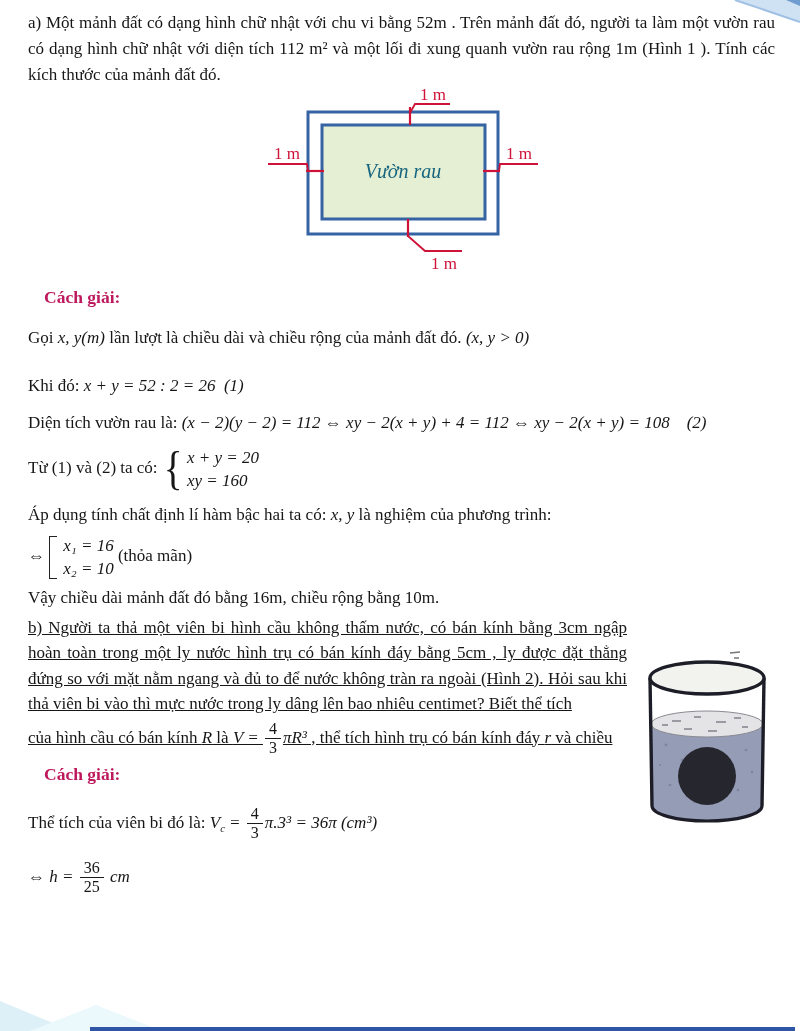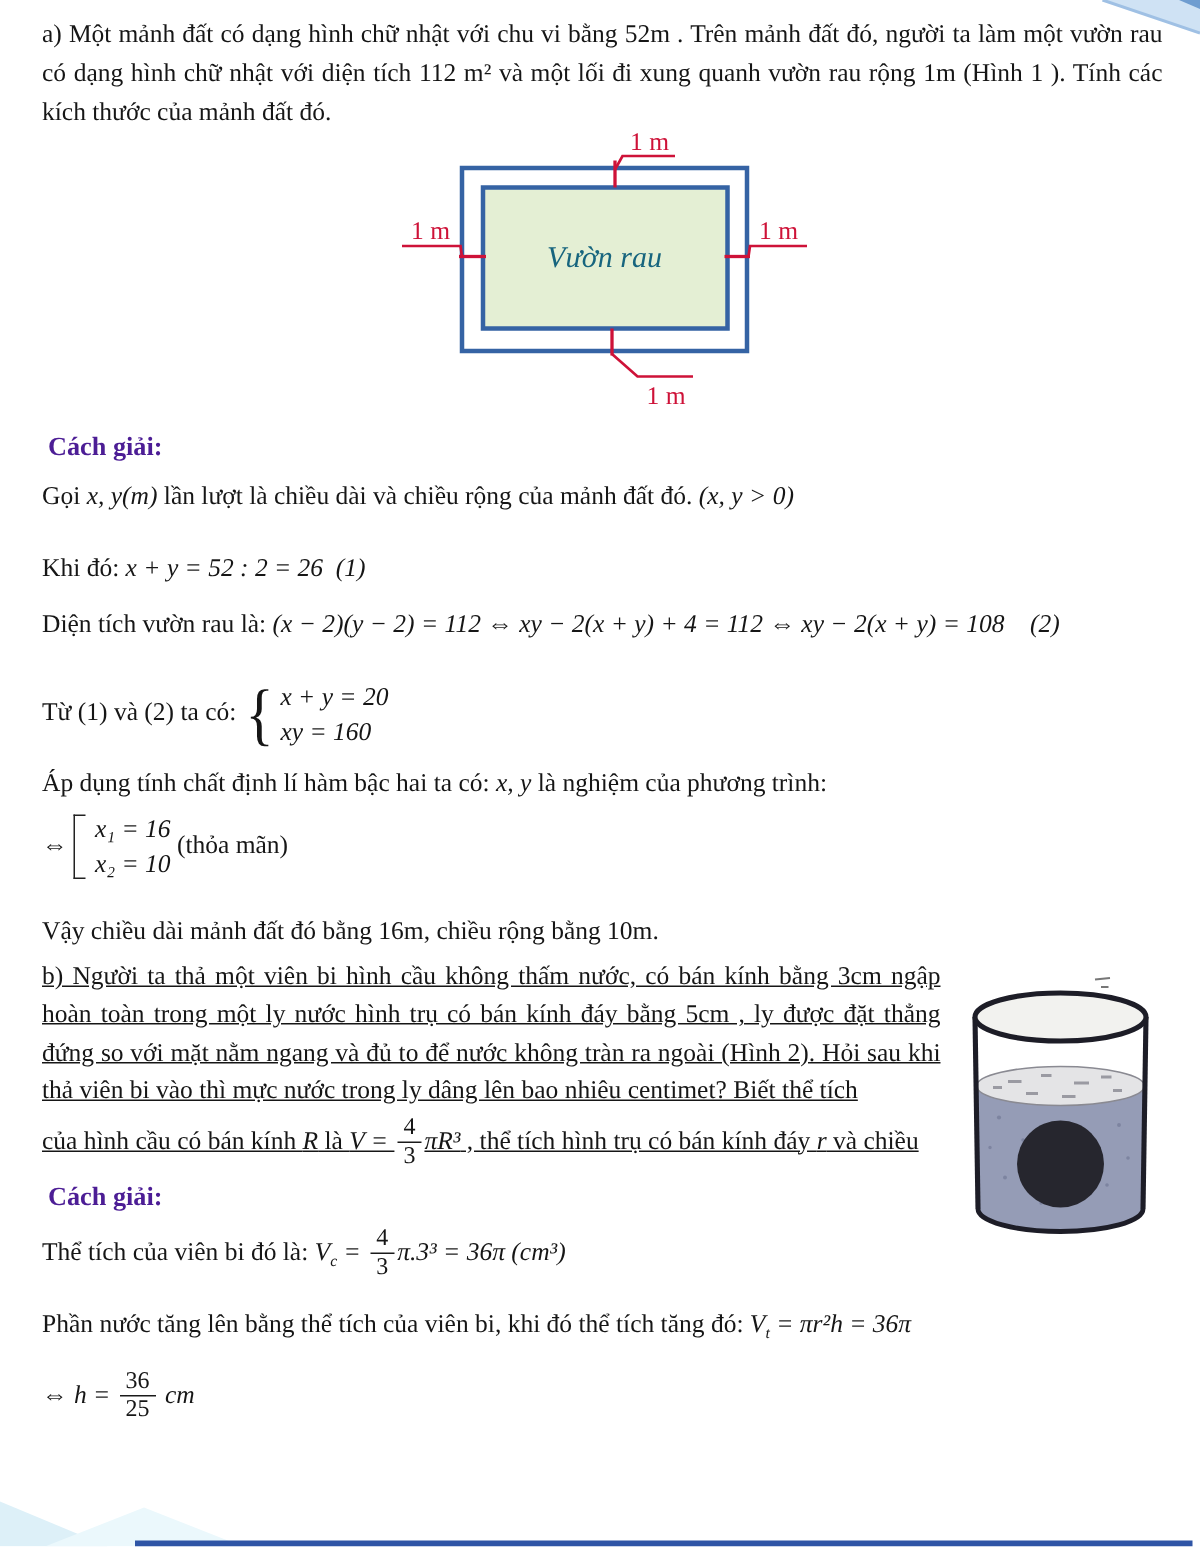--- a/index.html
+++ b/index.html
@@ -6,21 +6,21 @@
   body{
     width:800px;height:1031px;overflow:hidden;position:relative;background:#ffffff;
     font-family:"Liberation Serif","DejaVu Serif",serif;font-size:17px;color:#161616;
   }
   .content{padding:10px 25px 0 28px;position:relative;}
   .para{text-align:justify;line-height:26px;margin:0;}
   .rt{font-style:normal;}
   .math{font-style:italic;}
   .msub{font-style:italic;font-size:10.5px;vertical-align:-4px;}
   .mline{white-space:pre-wrap;line-height:26px;}
-  .cach{color:#4c1d95;font-weight:bold;font-size:17.5px;margin:4px;line-height:23px;}
+  .cach{color:#be185d;font-weight:bold;font-size:17.5px;margin:16px;line-height:23px;}
   .frac{display:inline-flex;flex-direction:column;align-items:center;vertical-align:middle;
         line-height:1.12;font-size:16px;margin:0 2px;font-style:italic;}
   .frac .fn{border-bottom:1.3px solid #1a1a1a;padding:0 4px;font-style:normal;}
   .frac .fd{padding:0 4px;font-style:normal;}
   .cases{display:inline-flex;align-items:center;vertical-align:middle;margin:2px 0;}
   .cases .brc{font-size:46px;font-weight:300;line-height:44px;margin-right:3px;transform:scaleX(.85);}
   .cases .sqb{align-self:stretch;width:7px;border:1.6px solid #222;border-right:none;margin-right:6px;}
   .cases .rows{display:inline-flex;flex-direction:column;gap:3px;line-height:20px;}
   .fig1wrap{height:192px;position:relative;margin-top:-2px;}
   .fig1wrap svg{position:absolute;left:222px;top:0;}
@@ -58,32 +58,31 @@
       <text x="269" y="73" text-anchor="middle" font-size="17" fill="#ce1238">1 m</text>
       <text x="194" y="183" text-anchor="middle" font-size="17" fill="#ce1238">1 m</text>
     </svg>
   </div>
 
   <p class="cach" style="margin-top:8px">Cách giải:</p>
 
   <div class="mline" style="margin-top:9px"><span class="rt">Gọi </span><span class="math">x, y(m)</span><span class="rt"> lần lượt là chiều dài và chiều rộng của mảnh đất đó. </span><span class="math">(x, y &gt; 0)</span></div>
   <div class="mline" style="margin-top:22px"><span class="rt">Khi đó: </span><span class="math">x + y = 52 : 2 = 26  (1)</span></div>
   <div class="mline" style="margin-top:11px"><span class="rt">Diện tích vườn rau là: </span><span class="math">(x − 2)(y − 2) = 112 ⇔ xy − 2(x + y) + 4 = 112 ⇔ xy − 2(x + y) = 108    (2)</span></div>
-  <div class="mline" style="margin-top:23px"><span class="rt">Từ (1) và (2) ta có: </span><span class="cases"><span class="brc">{</span><span class="rows"><span class="math">x + y = 20</span><span class="math">xy = 160</span></span></span></div>
+  <div class="mline" style="margin-top:9px"><span class="rt">Từ (1) và (2) ta có: </span><span class="cases"><span class="brc">{</span><span class="rows"><span class="math">x + y = 20</span><span class="math">xy = 160</span></span></span></div>
   <div class="mline" style="margin-top:9px"><span class="rt">Áp dụng tính chất định lí hàm bậc hai ta có: </span><span class="math">x, y</span><span class="rt"> là nghiệm của phương trình:</span></div>
   <div class="mline" style="margin-top:6px"><span class="math">⇔ </span><span class="cases"><span class="sqb"></span><span class="rows"><span class="math">x₁ = 16</span><span class="math">x₂ = 10</span></span></span><span class="rt"> (thỏa mãn)</span></div>
-  <div class="mline" style="margin-top:20px"><span class="rt">Vậy chiều dài mảnh đất đó bằng 16m, chiều rộng bằng 10m.</span></div>
+  <div class="mline" style="margin-top:4px"><span class="rt">Vậy chiều dài mảnh đất đó bằng 16m, chiều rộng bằng 10m.</span></div>
 
   <p class="para pb" style="margin-top:4px;line-height:25.4px">b) Người ta thả một viên bi hình cầu không thấm nước, có bán kính bằng 3cm ngập hoàn toàn trong một ly nước hình trụ có bán kính đáy bằng 5cm , ly được đặt thẳng đứng so với mặt nằm ngang và đủ to để nước không tràn ra ngoài (Hình 2). Hỏi sau khi thả viên bi vào thì mực nước trong ly dâng lên bao nhiêu centimet? Biết thể tích</p>
   <div class="mline pb" style="margin-top:1px;line-height:40px"><span class="rt">của hình cầu có bán kính </span><span class="math">R</span><span class="rt"> là </span><span class="math">V = </span><span class="frac"><span class="fn">4</span><span class="fd">3</span></span><span class="math">πR³</span><span class="rt"> , thể tích hình trụ có bán kính đáy </span><span class="math">r</span><span class="rt"> và chiều</span></div>
 
   <p class="cach" style="margin-top:5px">Cách giải:</p>
 
   <div class="mline" style="margin-top:5px;line-height:42px"><span class="rt">Thể tích của viên bi đó là: </span><span class="math">V</span><span class="msub">c</span><span class="math"> = </span><span class="frac"><span class="fn">4</span><span class="fd">3</span></span><span class="math">π.3³ = 36π (cm³)</span></div>
-  <div class="mline" style="margin-top:7px"><span class="rt">Phần nước tăng lên bằng thể tích của viên bi, khi đó thể tích tăng đó: </span><span class="math">V</span><span class="msub">t</span><span class="math"> = πr²h = 36π</span></div>
   <div class="mline" style="margin-top:5px;line-height:44px"><span class="math">⇔ h = </span><span class="frac"><span class="fn">36</span><span class="fd">25</span></span><span class="math"> cm</span></div>
 
 </div>
 
 <svg class="fig2" width="130" height="186" viewBox="0 0 130 186">
 
   <path d="M9,74 L10,156 A55,15 0 0 0 120,156 L121,74 Z" fill="#959cb6"></path>
 
   <g fill="#7d84a0">
     <circle cx="24" cy="95" r="1.4"></circle>

